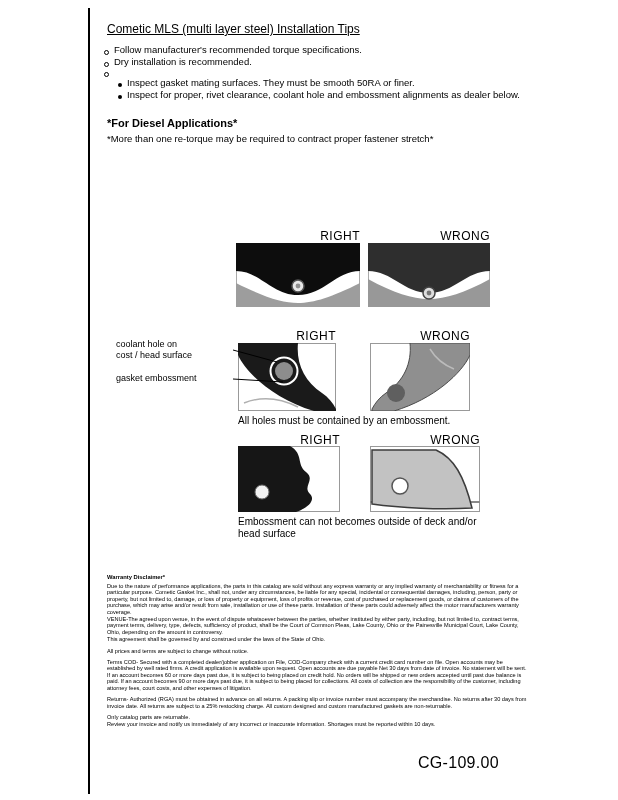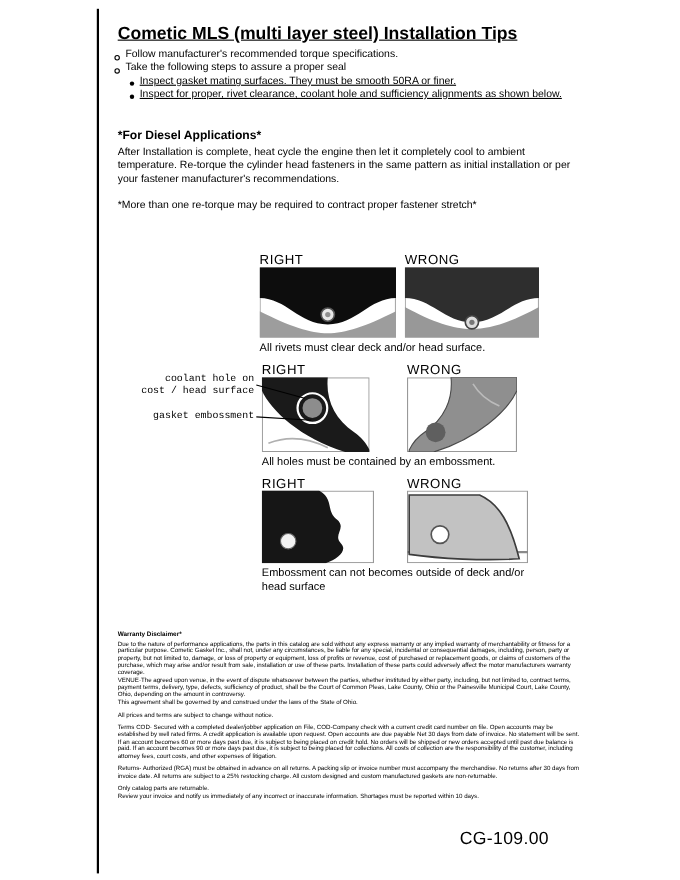--- a/index.html
+++ b/index.html
@@ -14,42 +14,42 @@
     }
     .v-rule {
       position: absolute;
       left: 88px; top: 8px;
       width: 2px; height: 786px;
       background: #000;
     }
     .title {
       position: absolute;
       left: 107px; top: 22px;
-      font-size: 16px;
-      font-weight: bold;
+      font-size: 12px;
+      font-weight: normal;
       text-decoration: underline;
       white-space: nowrap;
     }
     .tips { position: absolute; left: 104px; top: 44px; width: 440px; font-size: 9.5px; }
     .tip { display: flex; align-items: center; line-height: 12px; }
-    .tip.sub { margin-left: 14px; text-decoration: underline; }
+    .tip.sub { margin-left: 14px; }
     .b { flex: 0 0 auto; width: 4px; height: 4px; border-radius: 50%; margin: 4px 5px 0 0; }
     .b.hollow { border: 1px solid #000; width: 3px; height: 3px; }
     .b.solid { background: #000; }
     .diesel-heading {
       position: absolute; left: 107px; top: 117px;
       font-size: 11px; font-weight: bold; white-space: nowrap;
     }
     .diesel-paras { position: absolute; left: 107px; top: 133px; width: 418px; }
     .diesel-paras p { margin: 0 0 12px 0; font-size: 9.5px; line-height: 12px; }
-    .dlabel { position: absolute; text-align: left; font-size: 12px; letter-spacing: 0.5px; }
+    .dlabel { position: absolute; text-align: right; font-size: 12px; letter-spacing: 0.5px; }
     .dimg { position: absolute; }
     .dimg svg { display: block; }
     .caption { position: absolute; font-size: 10px; line-height: 12px; }
-    .ann { position: absolute; text-align: right; font-size: 9px; line-height: 10.5px; font-family: Liberation Mono, monospace; }
+    .ann { position: absolute; text-align: left; font-size: 9px; line-height: 10.5px; }
     .arrows { position: absolute; left: 205px; top: 338px; width: 110px; height: 55px; z-index: 5; pointer-events: none; }
     .warranty { position: absolute; left: 107px; top: 574px; width: 424px; }
     .warranty h2 { margin: 0 0 3px 0; font-size: 5.8px; font-weight: bold; }
     .warranty p { margin: 0 0 5px 0; font-size: 5.6px; line-height: 6.4px; }
     .warranty p.tight { margin-bottom: 1px; }
     .footer {
       position: absolute; left: 418px; top: 754px;
       font-size: 16px; letter-spacing: 0.3px;
     }
   </style>
@@ -62,36 +62,38 @@
 
   <div class="title">Cometic MLS (multi layer steel) Installation Tips</div>
 
   <div class="tips">
     <div class="tip">
       <span class="b hollow"></span>
       <span>Follow manufacturer's recommended torque specifications.</span>
     </div>
     <div class="tip">
       <span class="b hollow"></span>
-      <span>Take the following steps to assure a proper seal</span>
+      <span>Dry installation is recommended.</span>
+    </div>
+    <div class="tip">
+      <span class="b hollow"></span>
     </div>
     <div class="tip sub">
       <span class="b solid"></span>
       <span>Inspect gasket mating surfaces.  They must be smooth 50RA or finer.</span>
     </div>
     <div class="tip sub">
       <span class="b solid"></span>
-      <span>Inspect for proper, rivet clearance, coolant hole and sufficiency alignments as shown below.</span>
+      <span>Inspect for proper, rivet clearance, coolant hole and embossment alignments as dealer below.</span>
     </div>
   </div>
 
   <div class="diesel-heading">*For Diesel Applications*</div>
 
   <div class="diesel-paras">
-    <p>After Installation is complete, heat cycle the engine then let it completely cool to ambient temperature. Re-torque the cylinder head fasteners in the same pattern as initial installation or per your fastener manufacturer's recommendations.</p>
     <p>*More than one re-torque may be required to contract proper fastener stretch*</p>
   </div>
 
   <div class="dlabel" style="left:236px; top:229px; width:124px;">RIGHT</div>
   <div class="dlabel" style="left:368px; top:229px; width:122px;">WRONG</div>
 
   <div class="dimg" style="left:236px; top:243px;">
     <svg width="124" height="64" viewBox="0 0 124 64">
       <rect x="0.5" y="0.5" width="123" height="63" fill="#ffffff" stroke="#aaaaaa"></rect>
       <path d="M0,64 V40 C28,54 46,60 62,60 C78,60 96,54 124,40 V64 Z" fill="#9d9d9d"></path>
@@ -102,21 +104,20 @@
   </div>
   <div class="dimg" style="left:368px; top:243px;">
     <svg width="122" height="64" viewBox="0 0 122 64">
       <rect x="0.5" y="0.5" width="121" height="63" fill="#ffffff" stroke="#aaaaaa"></rect>
       <path d="M0,64 V36 C26,50 44,56 61,56 C78,56 96,50 122,36 V64 Z" fill="#989898"></path>
       <path d="M0,0 H122 V28 C98,28 86,50 61,50 C36,50 24,28 0,28 Z" fill="#2e2e2e"></path>
       <circle cx="61" cy="50" r="6" fill="#dddddd" stroke="#444" stroke-width="1.5"></circle>
       <circle cx="61" cy="50" r="2.4" fill="#777777"></circle>
     </svg>
   </div>
-  <div class="caption" style="left:236px; top:311px; width:260px;">All rivets must clear deck and/or head surface.</div>
 
   <div class="dlabel" style="left:238px; top:329px; width:98px;">RIGHT</div>
   <div class="dlabel" style="left:370px; top:329px; width:100px;">WRONG</div>
 
   <div class="ann" style="left:116px; top:339px; width:115px;">
     <div>coolant hole on</div>
     <div>cost / head surface</div>
   </div>
   <div class="ann" style="left:116px; top:373px; width:115px;">gasket embossment</div>
 

